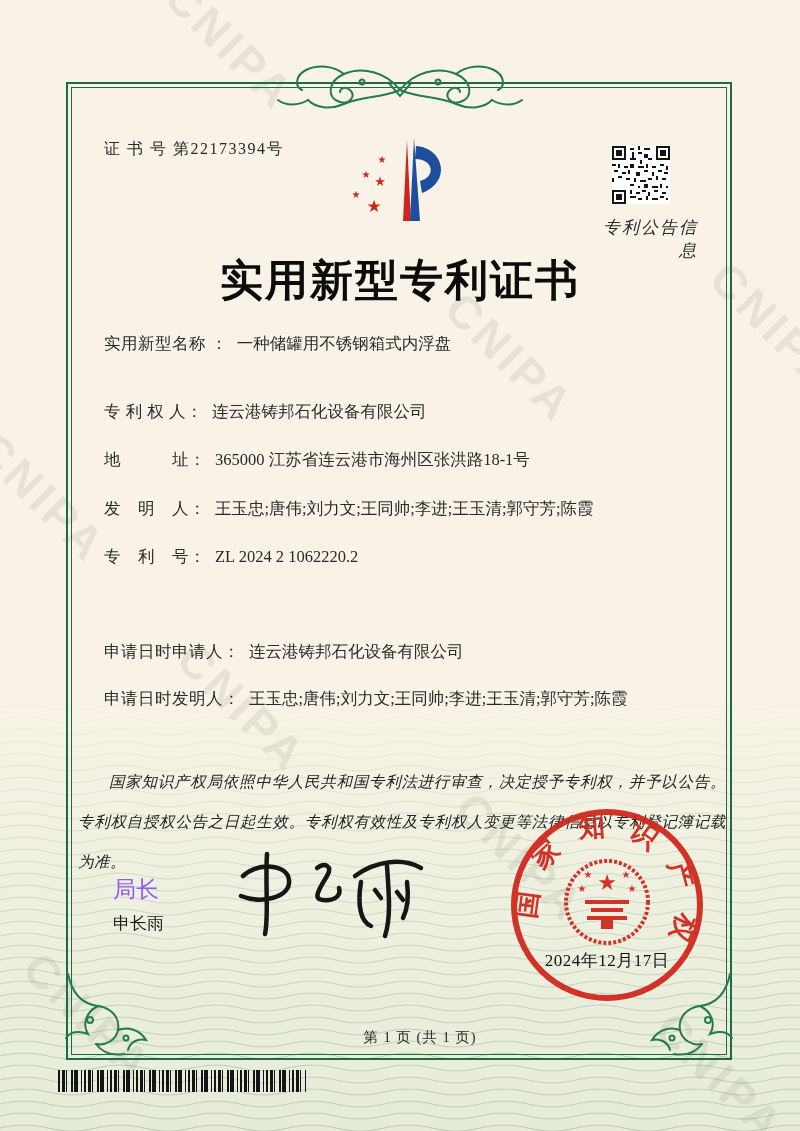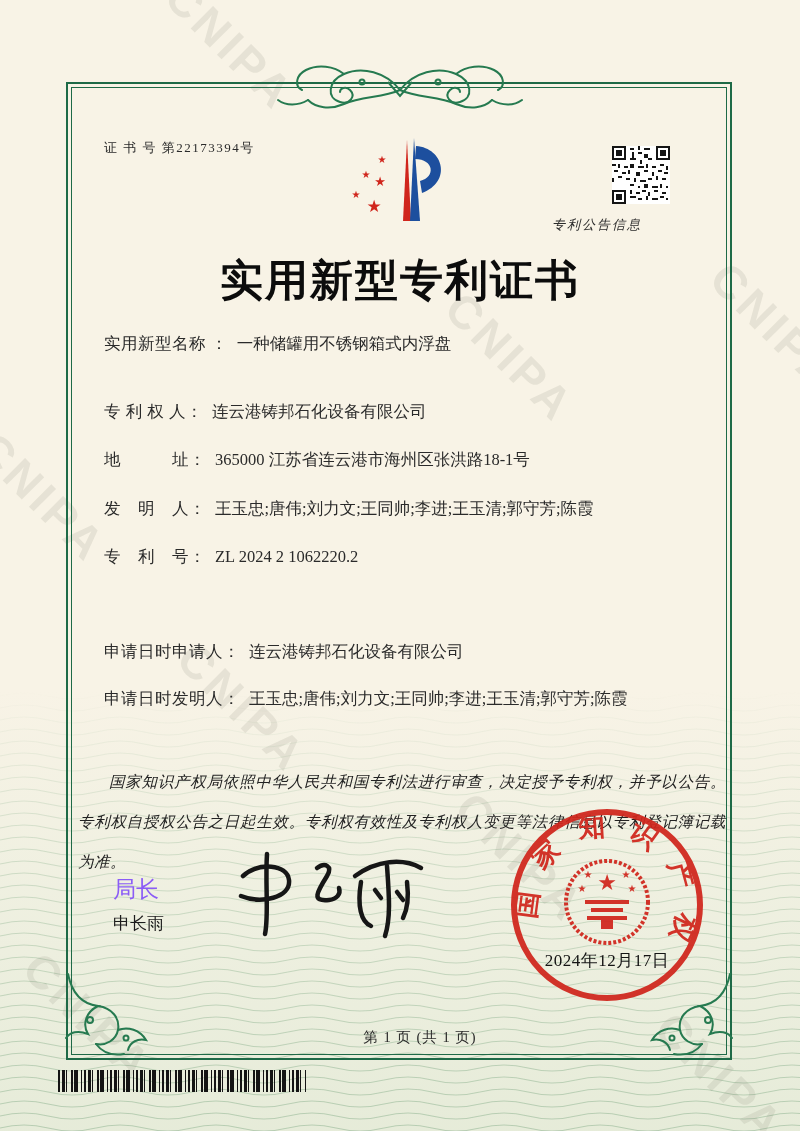--- a/index.html
+++ b/index.html
@@ -14,25 +14,25 @@
   .wm {
     position:absolute; font-family:"Liberation Sans","DejaVu Sans",sans-serif;
     font-weight:bold; font-size:46px; letter-spacing:4px;
     color:rgba(110,104,92,0.12); transform:rotate(45deg); white-space:nowrap;
   }
   
   .frame { position:absolute; left:66px; top:82px; width:666px; height:978px; border:2px solid #1e6a47; }
   .frame-inner { position:absolute; inset:3px; border:1px solid #1e6a47; }
   .ornament { position:absolute; }
   
-  .certno { position:absolute; left:104px; top:139px; font-size:13px; letter-spacing:1.5px;text-align:right; }
+  .certno { position:absolute; left:104px; top:139px; font-size:16px; letter-spacing:1.5px;text-align:right; }
   .logo { position:absolute; left:344px; top:134px; width:112px; height:98px; }
   .qr { position:absolute; left:612px; top:146px; width:58px; height:58px; }
-  .qr-caption { position:absolute; left:552px; top:216px; width:112px; text-align:left;
-    font-size:13px; letter-spacing:2px; font-style:italic; }
+  .qr-caption { position:absolute; left:586px; top:216px; width:112px; text-align:right;
+    font-size:17px; letter-spacing:2px; font-style:italic; }
   .title { position:absolute; left:0; width:100%; top:252px; text-align:center;
     font-size:43px; font-weight:bold; letter-spacing:2px; color:#0c0c0c; }
   
   .row { position:absolute; left:104px; font-size:16.5px; white-space:nowrap; }
   .row .lab { letter-spacing:0.5px; }
   .row .val { margin-left:9px; }
   .row .col2 { position:absolute; left:350px; top:0; white-space:nowrap; }
   .r1{top:333px}.r2{top:401px}.r3{top:449px}.r4{top:498px}
   .r5{top:546px}.r6{top:595px}.r7{top:641px}.r8{top:688px}
   

